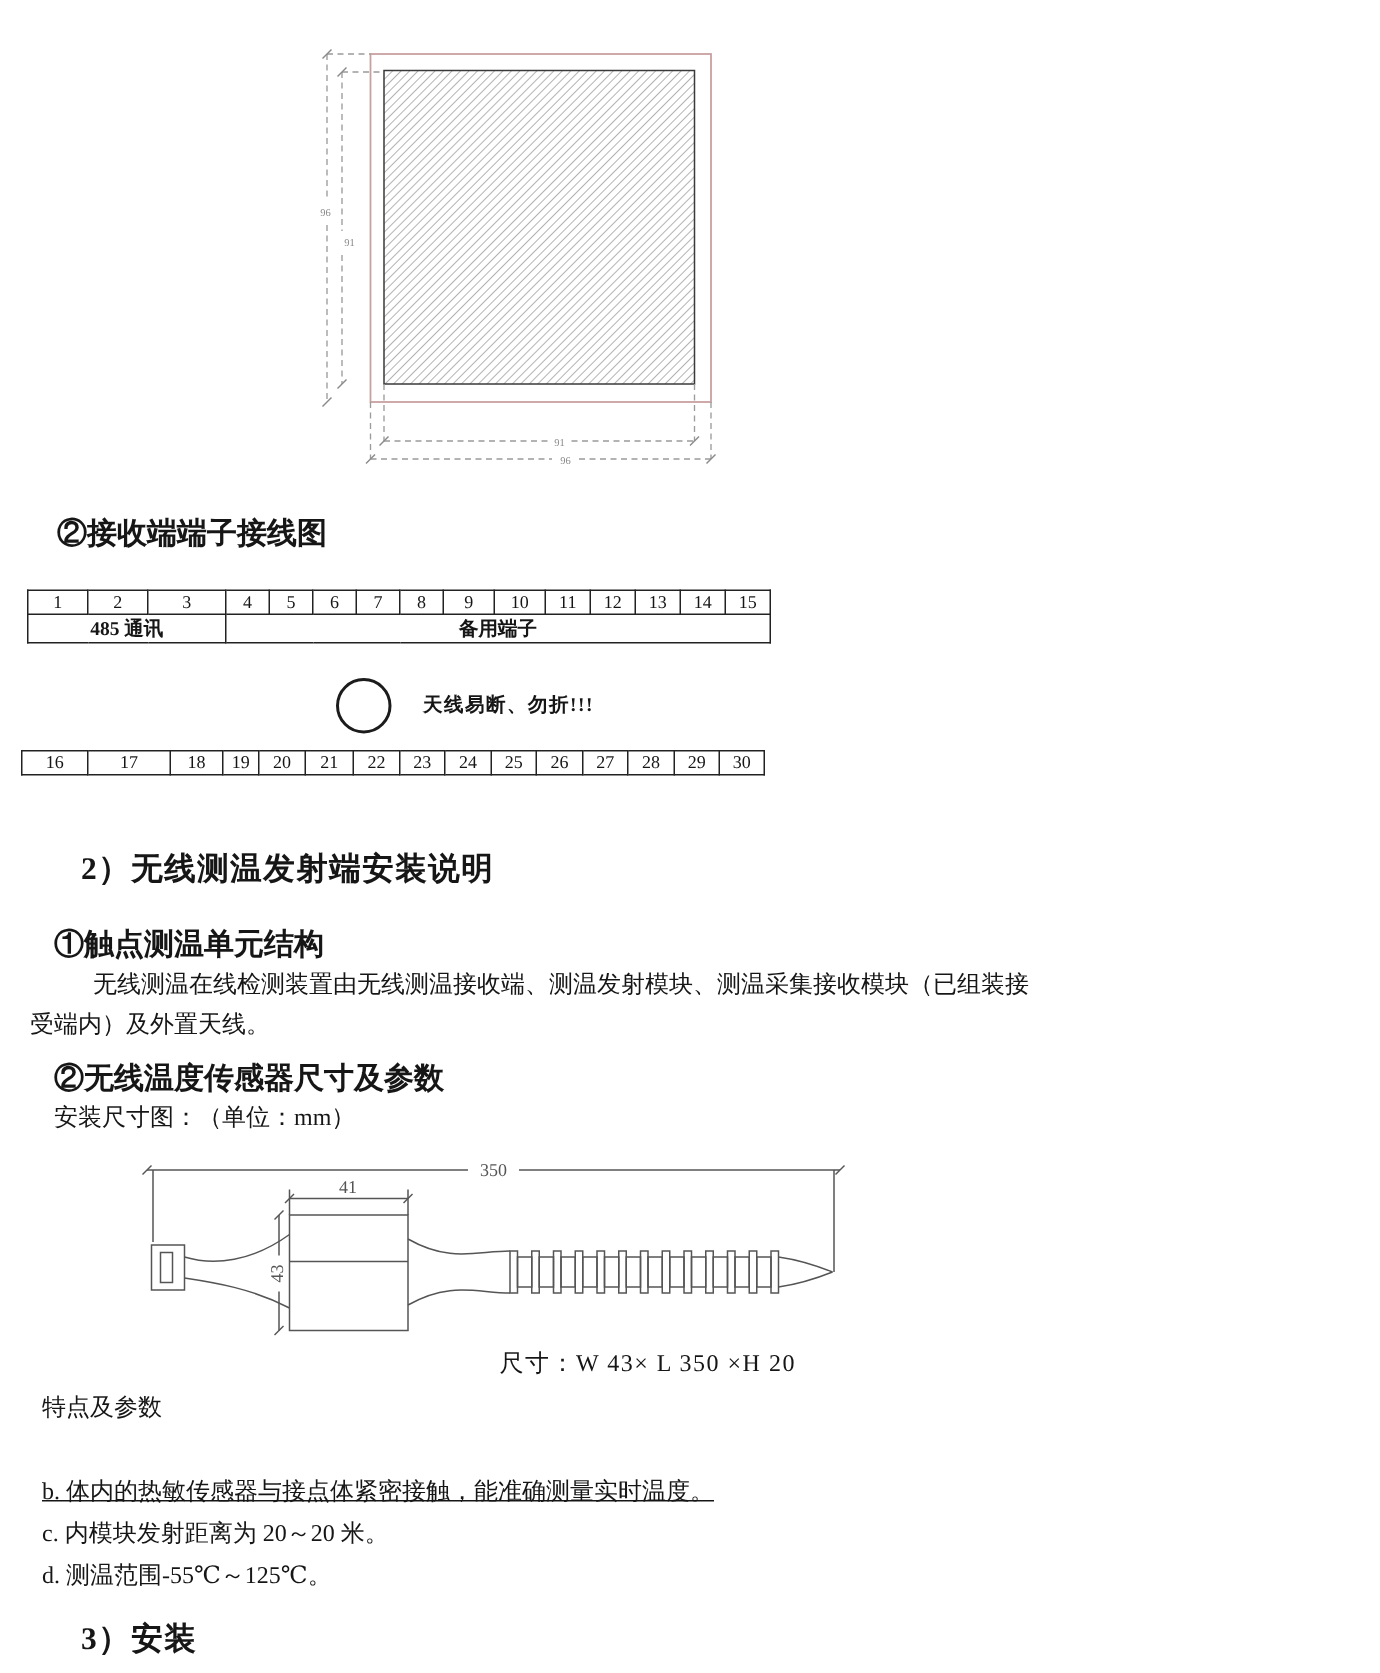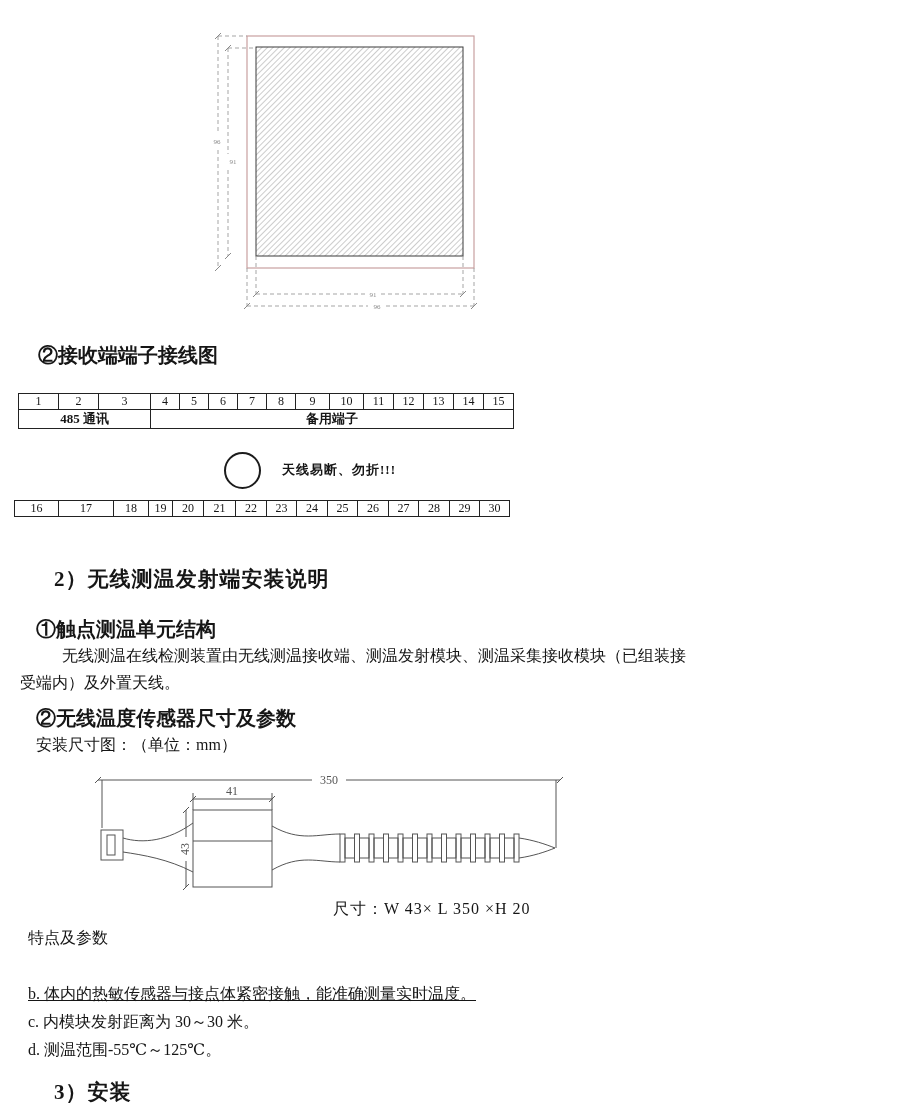--- a/index.html
+++ b/index.html
@@ -239,18 +239,18 @@
       <text x="241" y="21">350</text>
       <text x="144" y="32">41</text>
       <text x="98" y="86" transform="rotate(-90 98 86)" dominant-baseline="middle">43</text>
     </g>
   </svg>
 
   <div class="abs body-txt" style="left:333px;top:899px;letter-spacing:1px;">尺寸：W 43× L 350 ×H 20</div>
 
   <div class="abs body-txt" style="left:28px;top:928px;">特点及参数</div>
   <div class="abs body-txt" style="left:28px;top:984px;text-decoration:underline;">b. 体内的热敏传感器与接点体紧密接触，能准确测量实时温度。</div>
-  <div class="abs body-txt" style="left:28px;top:1012px;">c. 内模块发射距离为 30～30 米。</div>
+  <div class="abs body-txt" style="left:28px;top:1012px;">c. 内模块发射距离为 20～20 米。</div>
   <div class="abs body-txt" style="left:28px;top:1040px;">d. 测温范围-55℃～125℃。</div>
 
   <div class="abs h-big" style="left:54px;top:1078px;">3）安装</div>
 
 </div>
 
 </body></html>

